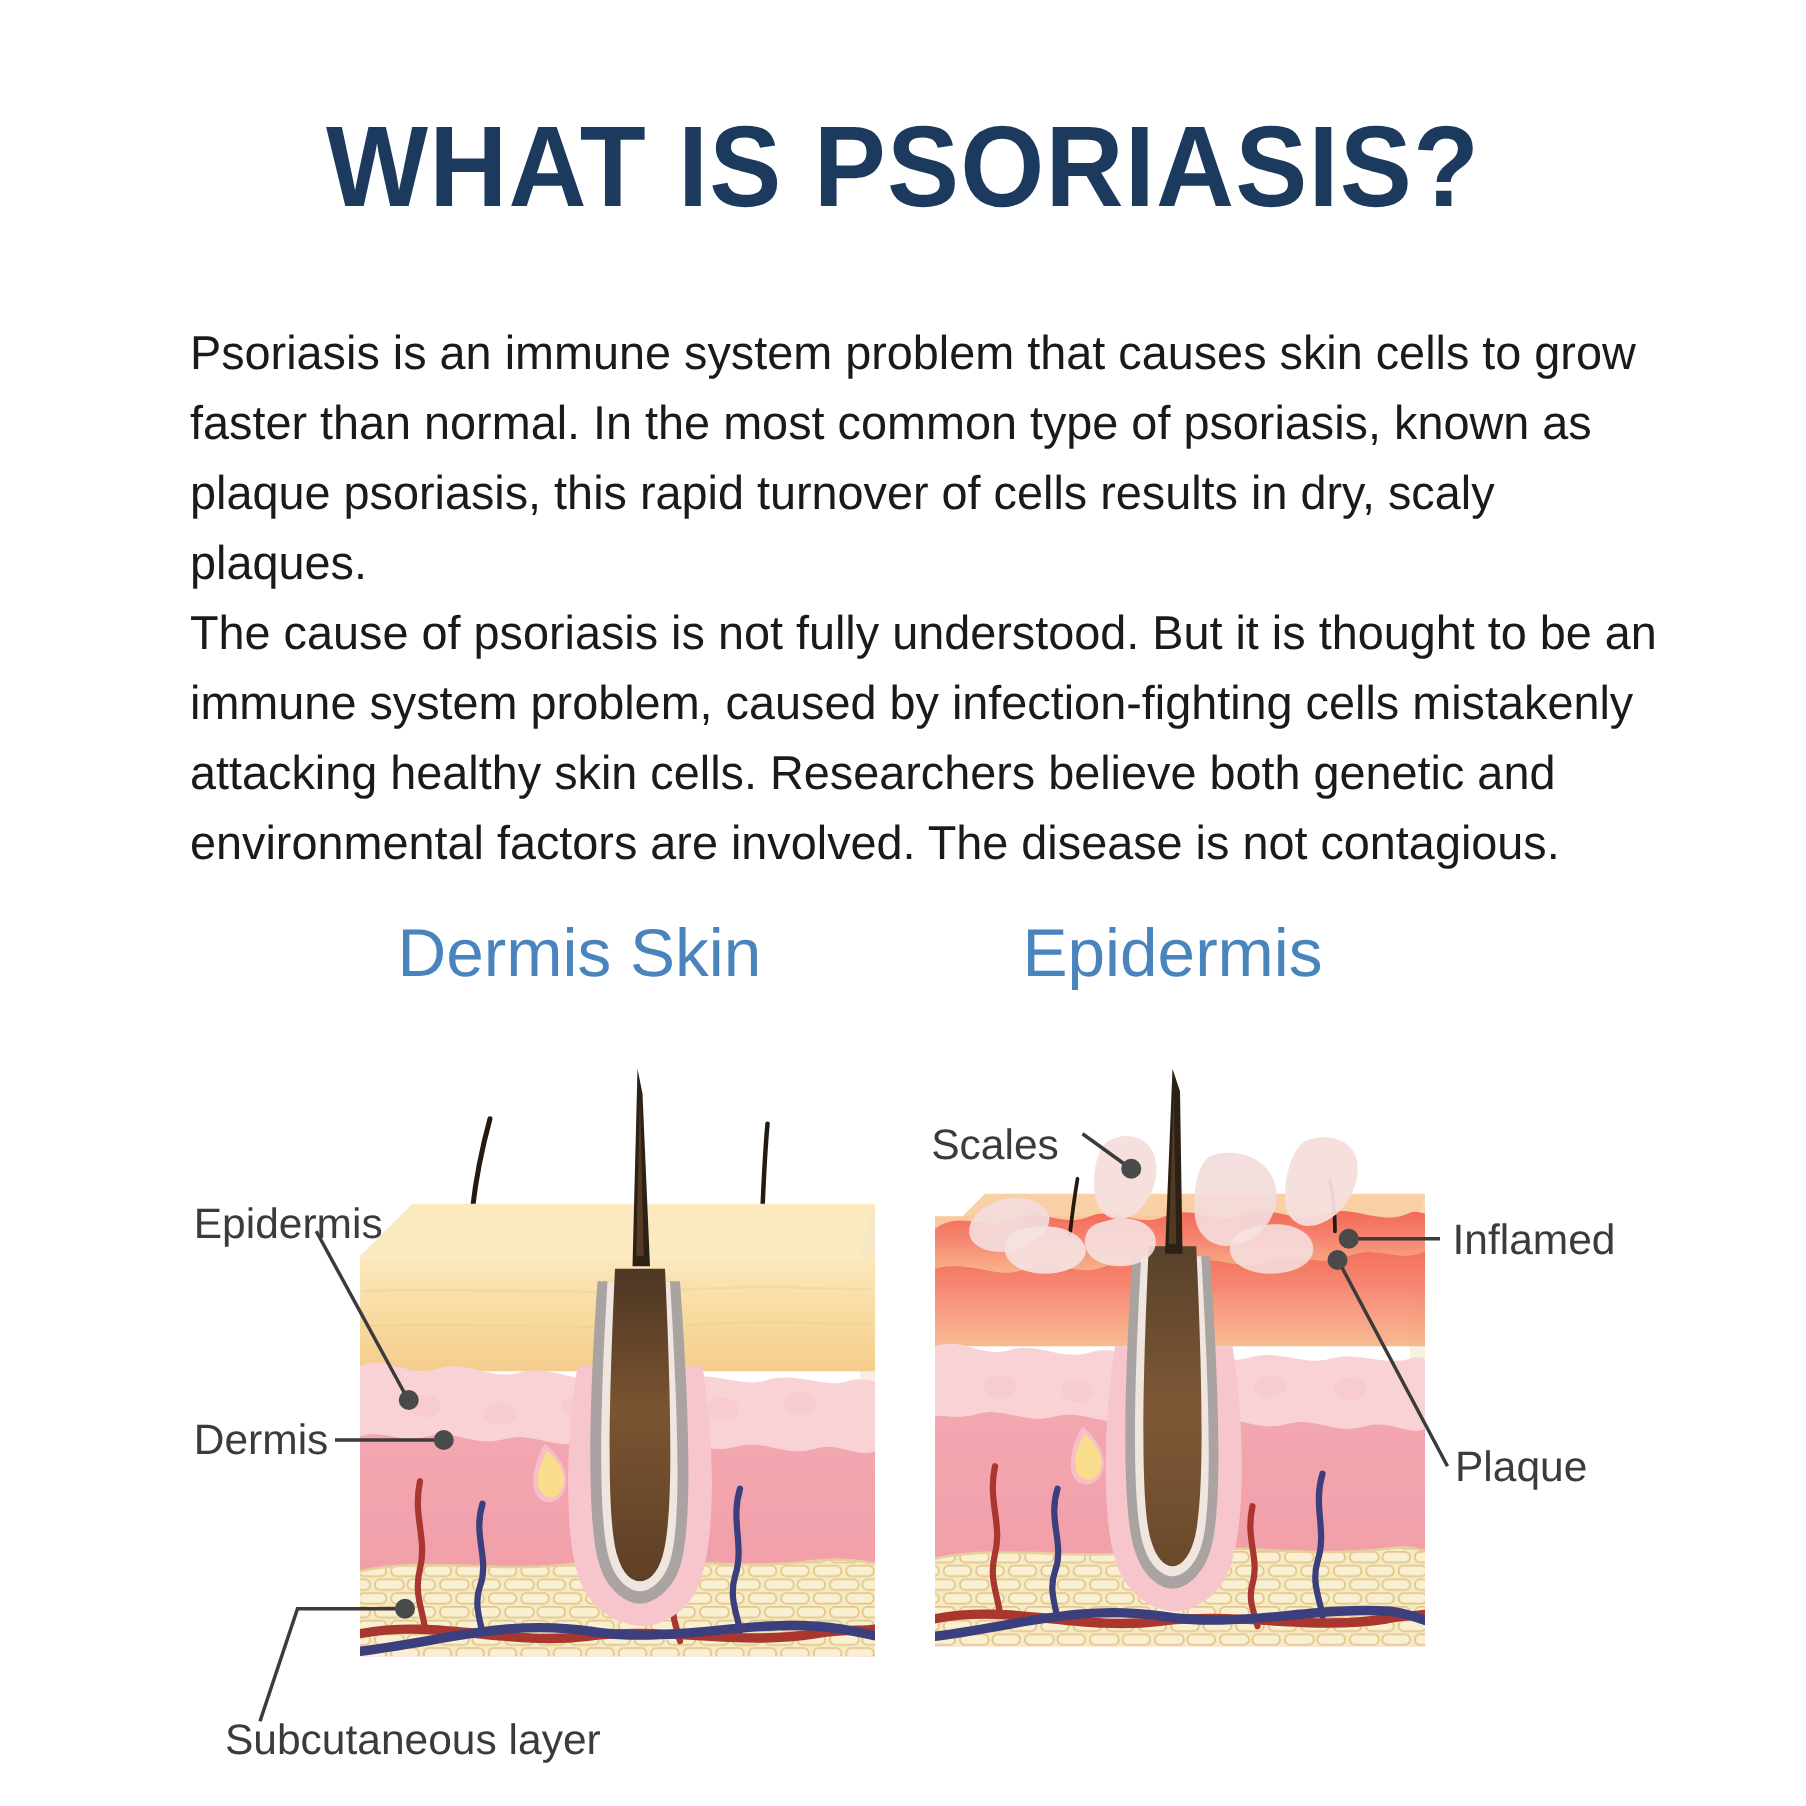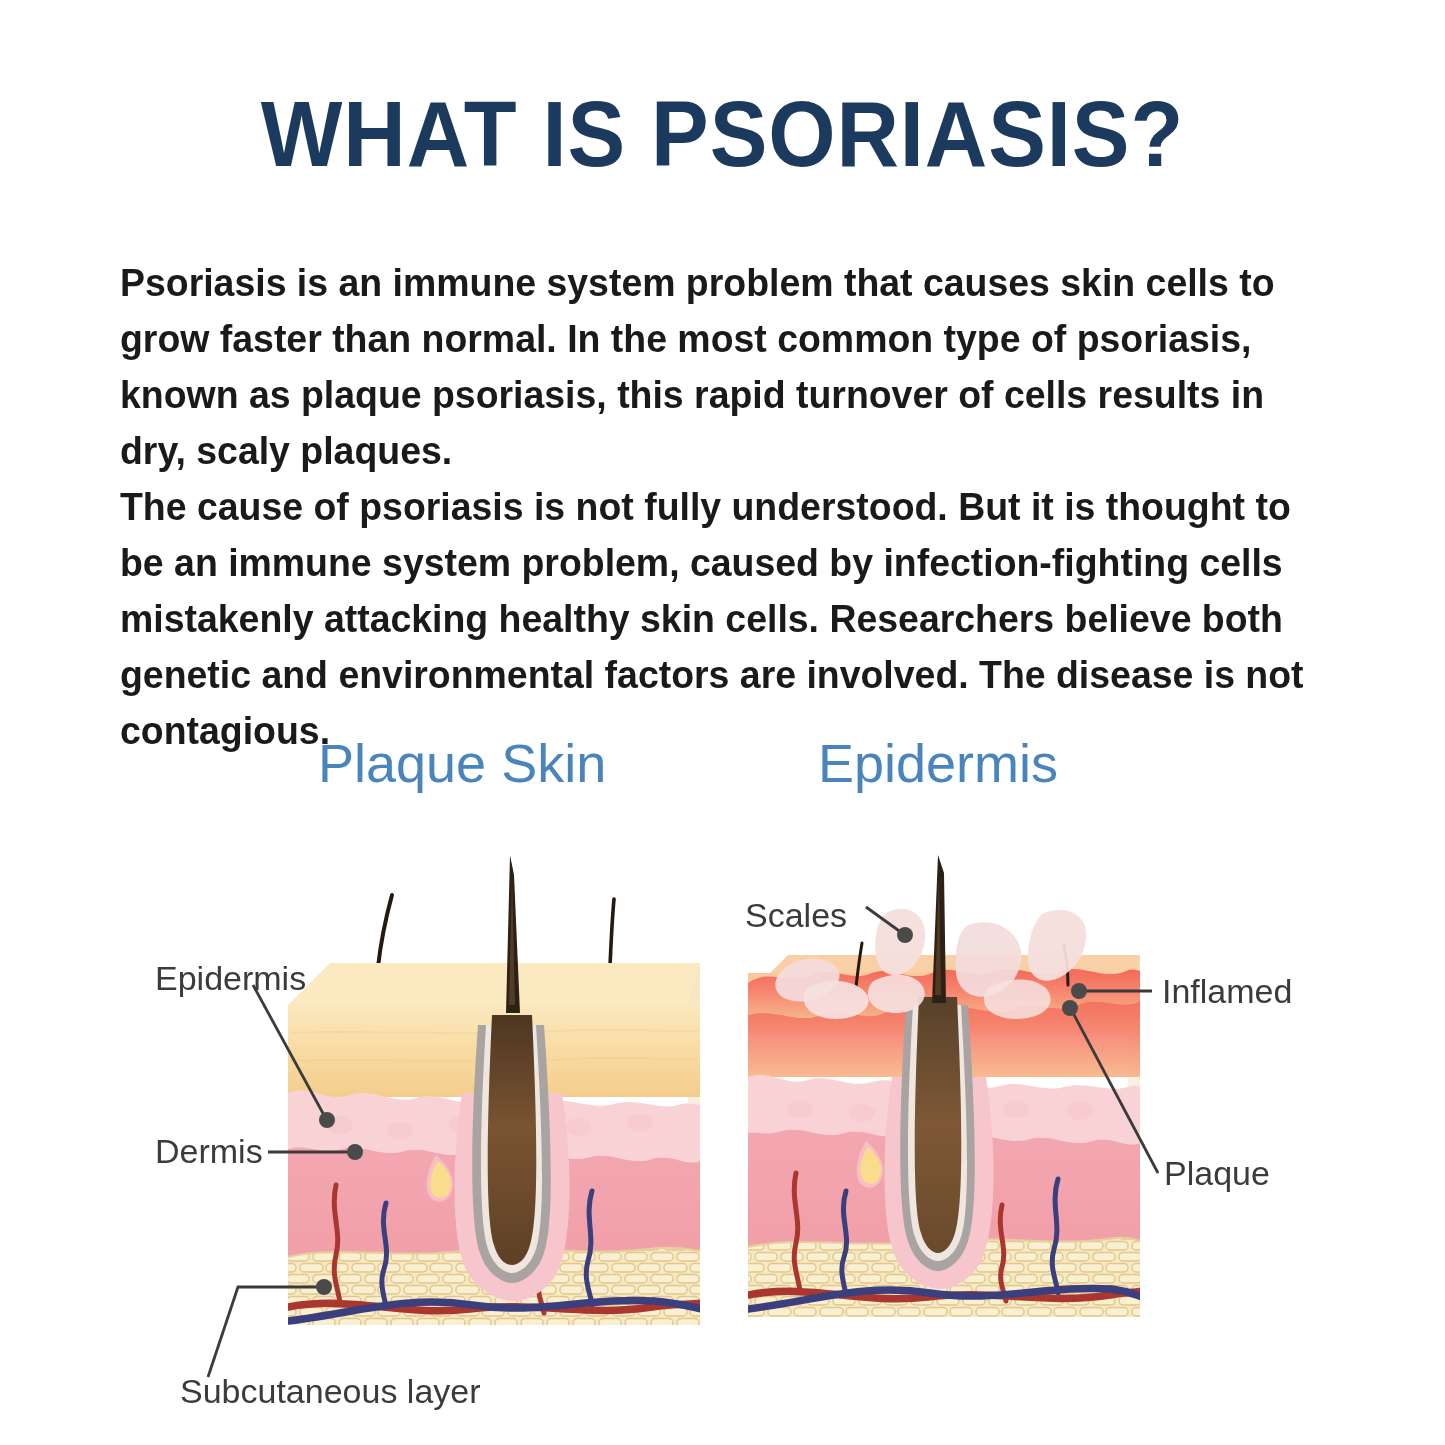--- a/index.html
+++ b/index.html
@@ -30,24 +30,23 @@
     letter-spacing: 1px;
     color: #1c3a5e;
     transform: scaleX(0.94);
     transform-origin: center center;
     white-space: nowrap;
   }
 
   
   #body-copy {
     position: absolute;
-    left: 120px;
+    left: 152px;
     top: 255px;
     width: 1202px;
-    font-weight: bold;
   }
   .para {
     font-size: 38px;
     line-height: 56px;
     color: #1a1a1a;
     margin: 0;
     transform: scaleX(0.985);
     transform-origin: left top;
   }
   .para + .para { margin-top: 0; }
@@ -82,21 +81,21 @@
 </head>
 <body>
 
 <div id="title">WHAT IS PSORIASIS?</div>
 
 <div id="body-copy">
   <p class="para">Psoriasis is an immune system problem that causes skin cells to grow faster than normal. In the most common type of psoriasis, known as plaque psoriasis, this rapid turnover of cells results in dry, scaly plaques.</p>
   <p class="para">The cause of psoriasis is not fully understood. But it is thought to be an immune system problem, caused by infection-fighting cells mistakenly attacking healthy skin cells. Researchers believe both genetic and environmental factors are involved. The disease is not contagious.</p>
 </div>
 
-<div class="skin-heading" id="heading-normal">Plaque Skin</div>
+<div class="skin-heading" id="heading-normal">Dermis Skin</div>
 <div class="skin-heading" id="heading-psoriasis">Epidermis</div>
 
 <div id="diagram-stage">
 <svg width="1445" height="560" viewBox="0 0 1445 560" xmlns="http://www.w3.org/2000/svg">
   <defs>
 
     <linearGradient id="gEpiN" x1="0" y1="0" x2="0" y2="1">
       <stop offset="0%" stop-color="#fbe8bd"></stop>
       <stop offset="55%" stop-color="#f8da9f"></stop>
       <stop offset="100%" stop-color="#f4cd8d"></stop>

